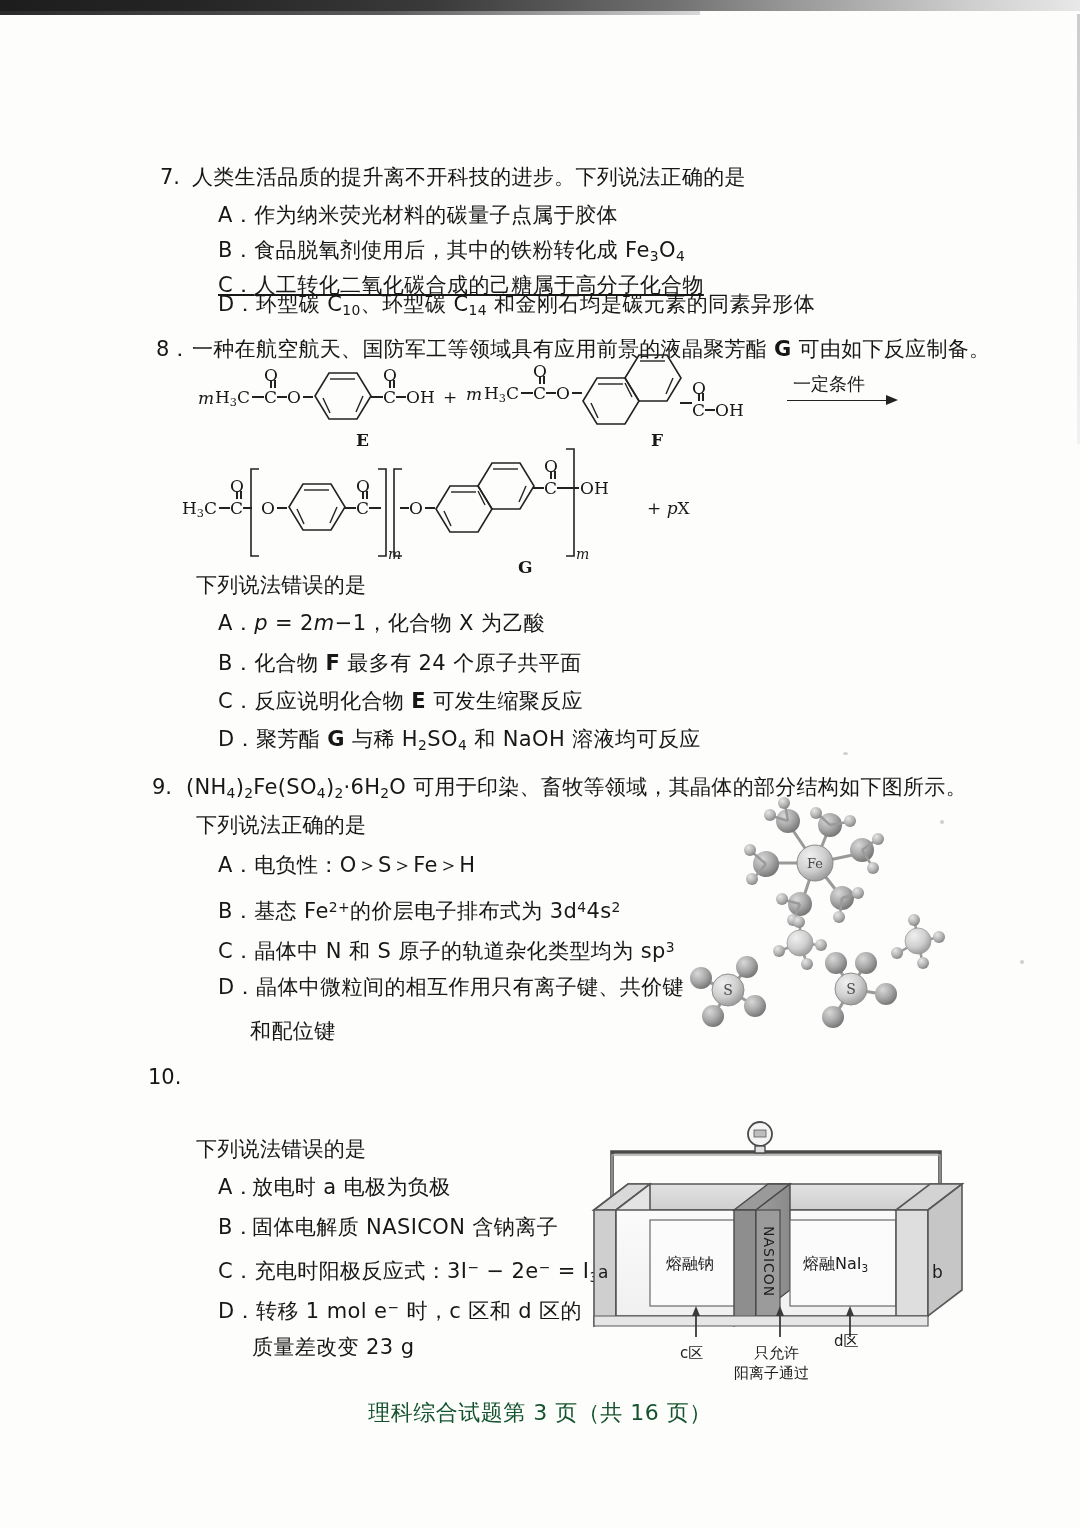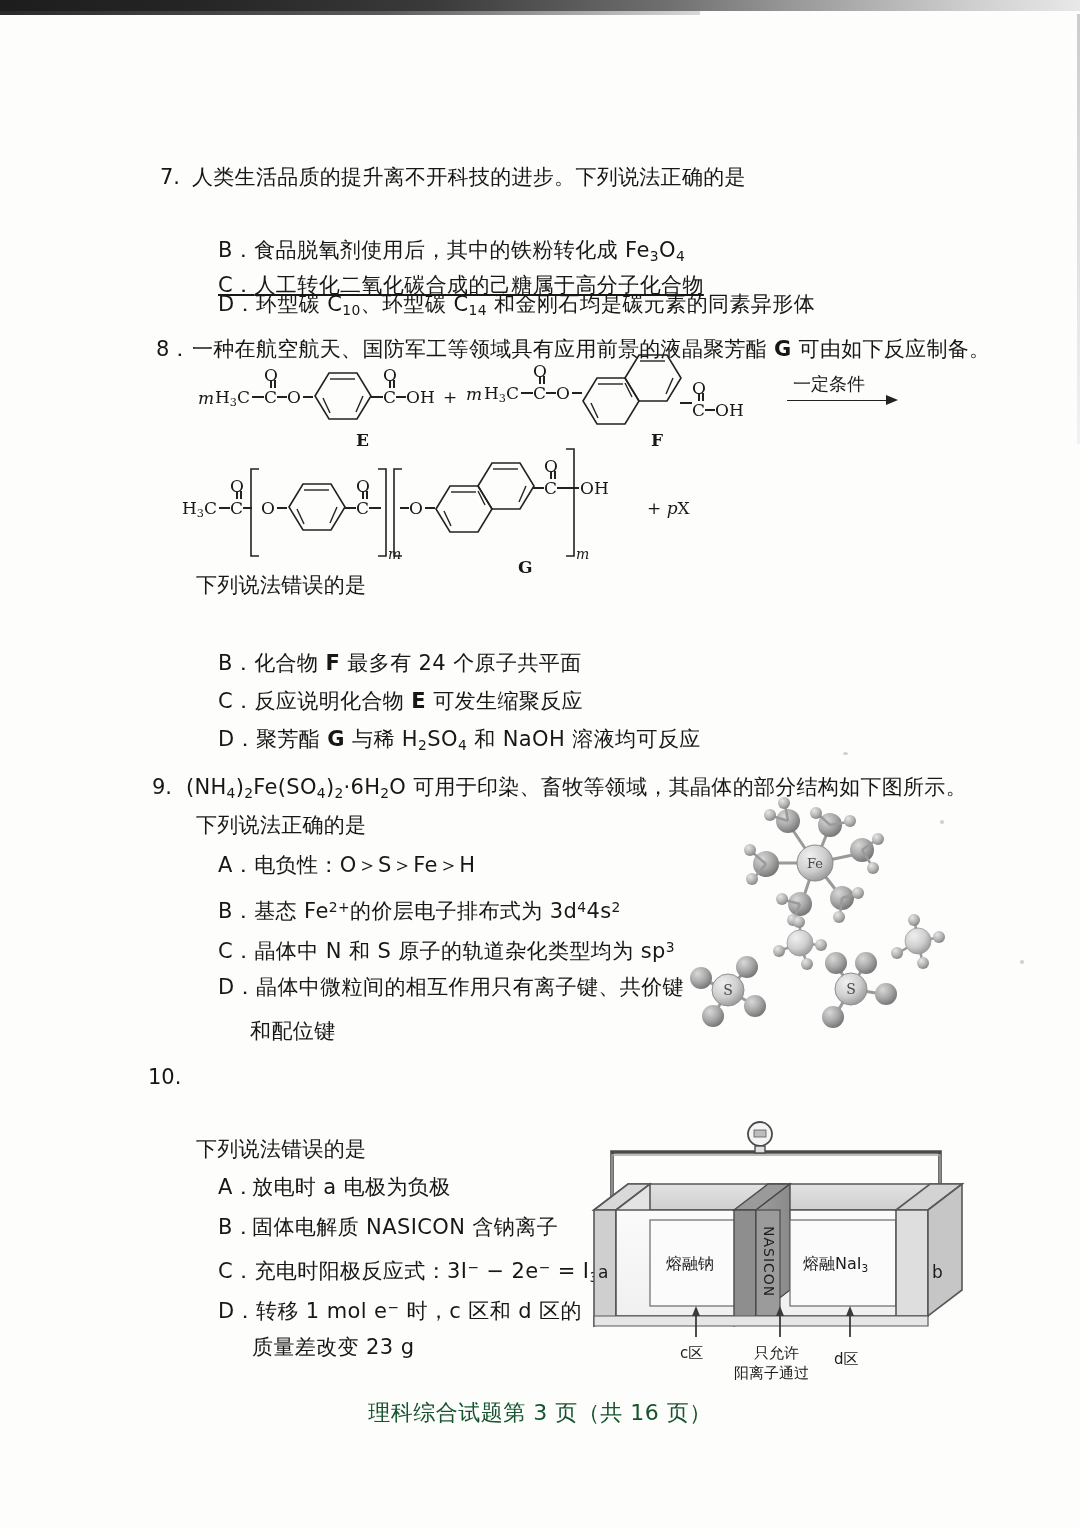--- a/index.html
+++ b/index.html
@@ -122,20 +122,23 @@
 
 <div class="speck" style="left:843px;top:752px;width:5px;height:3px;"></div>
 <div class="speck" style="left:940px;top:820px;width:4px;height:4px;"></div>
 <div class="speck" style="left:1020px;top:960px;width:4px;height:4px;"></div>
 
 <div class="sheet">
 
   <div class="qnum cn" style="left:160px;top:158px;">7.</div>
   <div class="q cn" style="left:192px;top:158px;">人类生活品质的提升离不开科技的进步。下列说法正确的是</div>
 
+  <div class="opt cn" style="left:218px;top:196px;">
+    <span>A．</span><span>作为纳米荧光材料的碳量子点属于胶体</span>
+  </div>
 
   <div class="opt cn" style="left:218px;top:231px;">
     <span>B．</span>食品脱氧剂使用后，其中的铁粉转化成 Fe<sub>3</sub>O<sub>4</sub>
   </div>
 
   <div class="opt cn" style="left:218px;top:266px;text-decoration:underline;">
     <span>C．</span><span>人工转化二氧化碳合成的己糖属于高分子化合物</span>
   </div>
 
   <div class="opt cn" style="left:218px;top:285px;">
@@ -277,20 +280,23 @@
     <div class="chem-txt small it" style="left:576px;top:546px;">m</div>
 
     <div class="chem-txt" style="left:580px;top:478px;">OH</div>
 
     <div class="chem-txt" style="left:647px;top:498px;">+ <span class="it">p</span>X</div>
     <div class="chem-txt bold" style="left:518px;top:557px;">G</div>
   </div>
 
   <div class="q cn" style="left:196px;top:566px;">下列说法错误的是</div>
 
+  <div class="opt cn" style="left:218px;top:604px;">
+    <span>A．</span><span class="it">p</span> = 2<span class="it">m</span>−1，化合物 X 为乙酸
+  </div>
   <div class="opt cn" style="left:218px;top:644px;">
     <span>B．</span>化合物 <span class="bold">F</span> 最多有 24 个原子共平面
   </div>
   <div class="opt cn" style="left:218px;top:682px;">
     <span>C．</span>反应说明化合物 <span class="bold">E</span> 可发生缩聚反应
   </div>
   <div class="opt cn" style="left:218px;top:720px;">
     <span>D．</span>聚芳酯 <span class="bold">G</span> 与稀 H<sub>2</sub>SO<sub>4</sub> 和 NaOH 溶液均可反应
   </div>
 
@@ -524,18 +530,18 @@
 
     <div class="blabel" style="left:10px;top:140px;font-size:17px;">a</div>
     <div class="blabel" style="left:344px;top:140px;font-size:17px;">b</div>
     <div class="blabel" style="left:78px;top:132px;font-size:16px;">熔融钠</div>
     <div class="blabel" style="left:215px;top:132px;font-size:16px;">熔融NaI<sub>3</sub></div>
     <div class="blabel vert" style="left:173px;top:104px;font-size:14px;">NASICON</div>
 
     <div class="blabel" style="left:92px;top:222px;font-size:15px;">c区</div>
     <div class="blabel" style="left:166px;top:222px;font-size:15px;">只允许</div>
     <div class="blabel" style="left:146px;top:242px;font-size:15px;">阳离子通过</div>
-    <div class="blabel" style="left:246px;top:228px;font-size:15px;">d区</div>
+    <div class="blabel" style="left:246px;top:210px;font-size:15px;">d区</div>
   </div>
 
   <div class="footer">理科综合试题第 3 页（共 16 页）</div>
 
 </div>
 
 </body></html>

